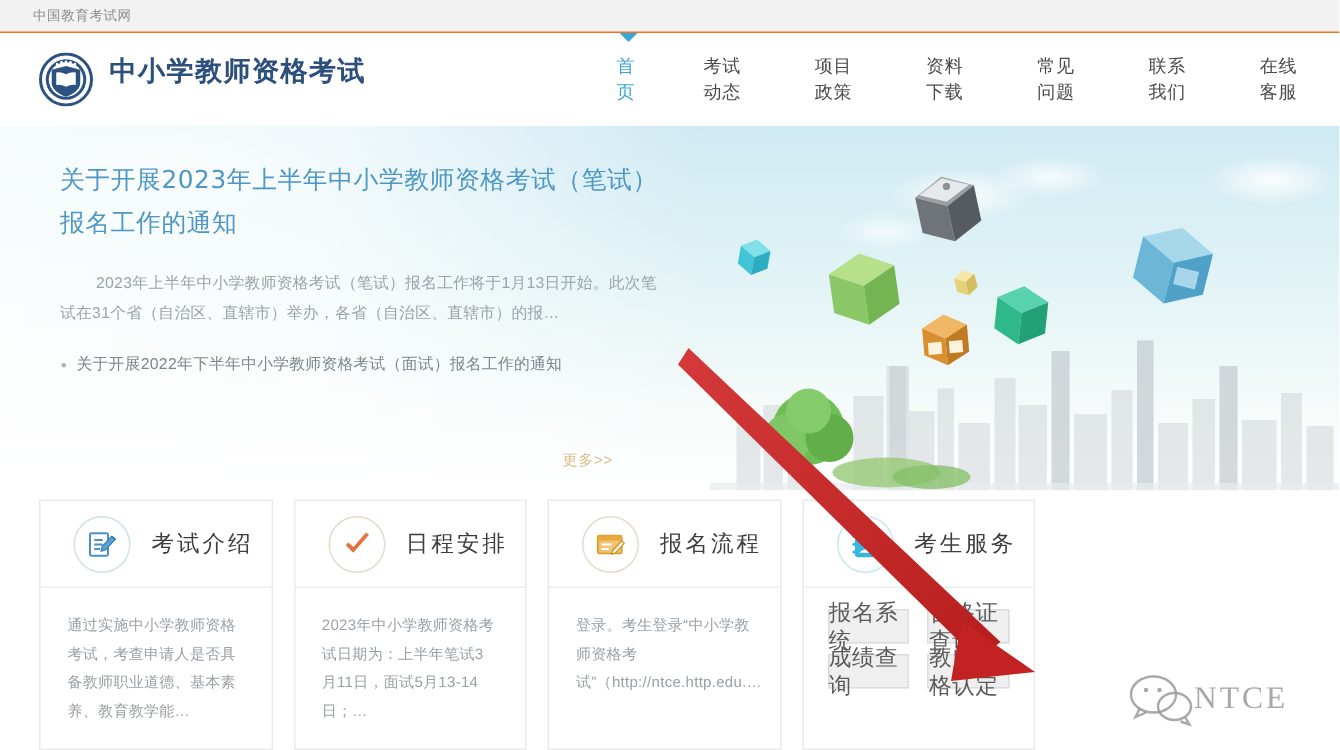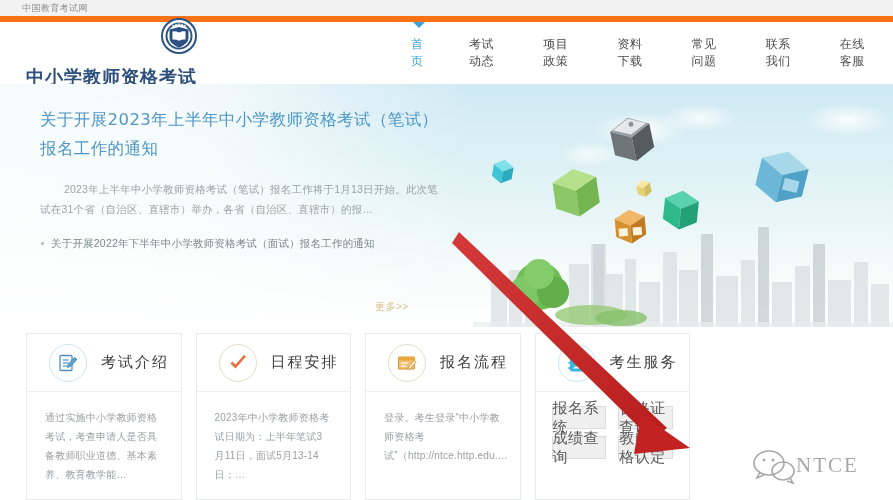--- a/index.html
+++ b/index.html
@@ -5,31 +5,31 @@
   * { margin:0; padding:0; box-sizing:border-box; }
   html, body { width:893px; height:500px; overflow:hidden; }
   body {
     font-family:"Liberation Sans", "DejaVu Sans", sans-serif;
     background:#ffffff;
     position:relative;
   }
 
   
   .topbar {
-    height:22px; background:#f2f2f2; border-bottom:6px solid #f97316;
+    height:22px; background:#f2f2f2; border-bottom:1px solid #f97316;
     display:flex; align-items:center; padding-left:22px;
   }
   .topbar-text { font-size:9px; color:#8d8d8d; letter-spacing:.4px; }
 
   
   .header {
     height:62px; background:#ffffff; display:flex; align-items:center;
     position:relative; padding-left:26px;
   }
-  .brand { display:flex; align-items:flex-end; gap:11px;flex-direction:column; }
+  .brand { display:flex; align-items:flex-start; gap:11px; }
   .brand-emblem { width:36px; height:36px; flex:0 0 36px; position:relative; }
   .brand-title {
     font-size:18px; font-weight:bold; color:#2c4f7c; letter-spacing:1px;
     font-family:"DejaVu Sans","Liberation Sans",sans-serif;
   }
 
   .nav { position:absolute; left:390px; top:0; height:62px; display:flex; align-items:center; gap:0; }
   .nav-item {
     font-size:12px; color:#4a4a4a; padding:0 21px; height:62px;
     display:flex; align-items:center; position:relative; cursor:pointer;

